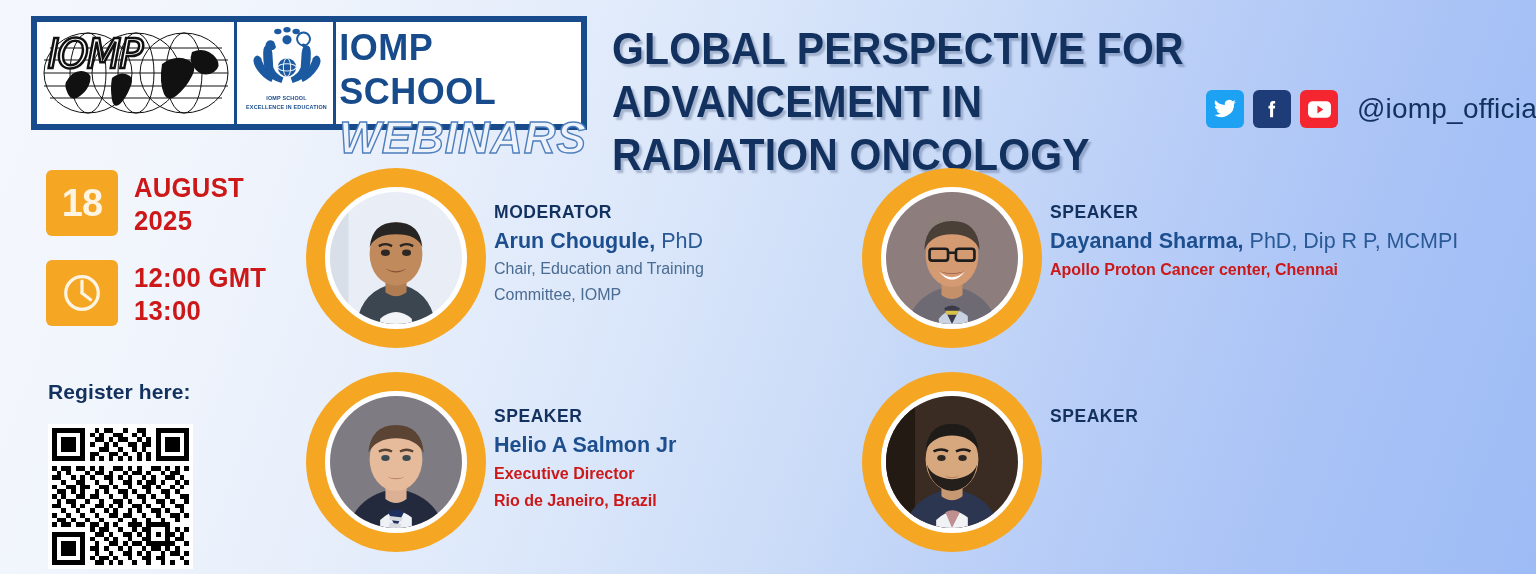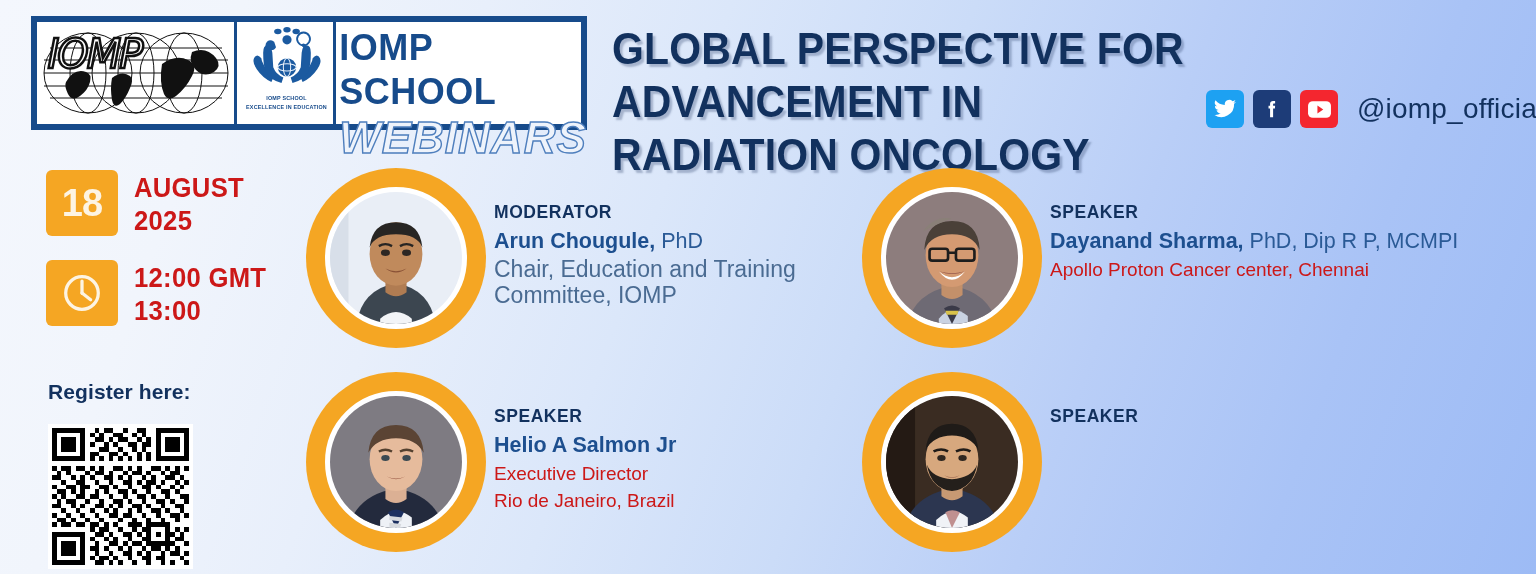--- a/index.html
+++ b/index.html
@@ -253,29 +253,29 @@
     line-height: 27px;
     color: #2a5a96;
     margin-bottom: 1px;
   }
   .name-line .nm {
     font-weight: bold;
     color: #1d4f8f;
     margin-top: 48px;
   }
   .affil {
-    font-size: 23px;
+    font-size: 16px;
     line-height: 26px;
     color: #4a6b92;
     white-space: pre-line;
   }
   .affil.red {
     color: #cc1818;
-    font-weight: normal;
-    font-size: 19px;
+    font-weight: bold;
+    font-size: 16px;
     line-height: 27px;
   }
 </style>
 </head>
 <body>
 
 <div class="banner">
 
   <div class="header">
 

